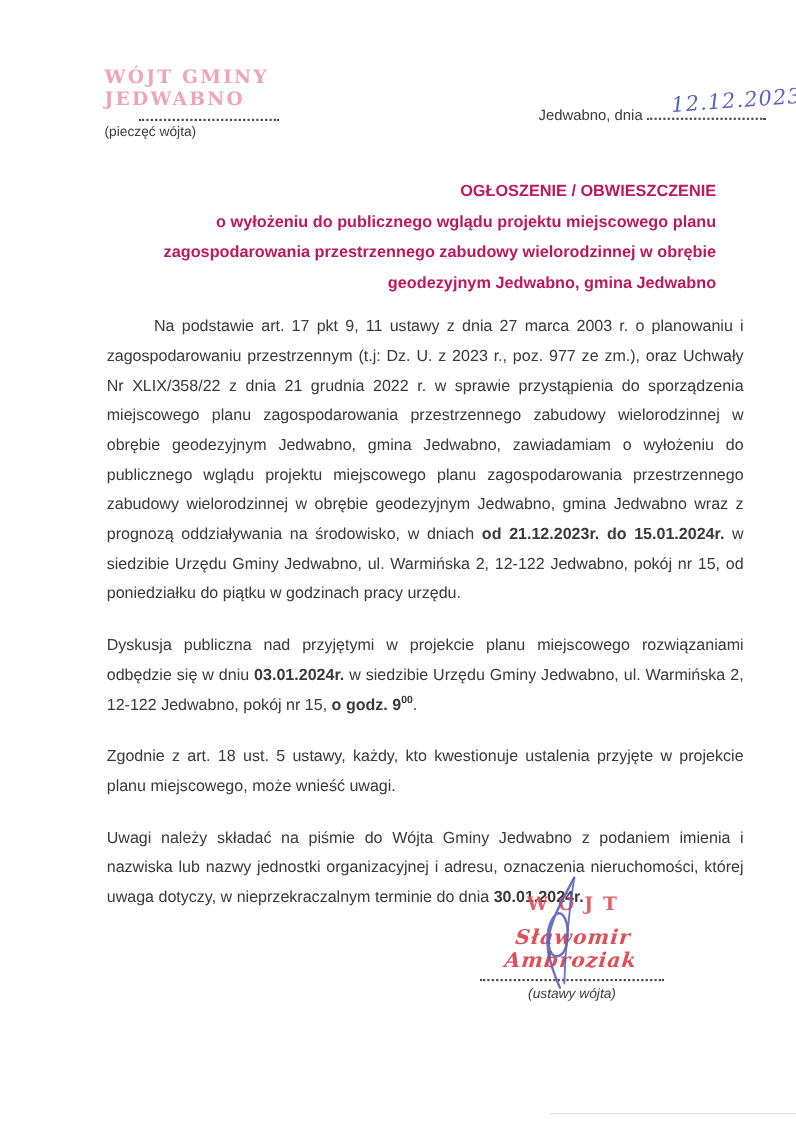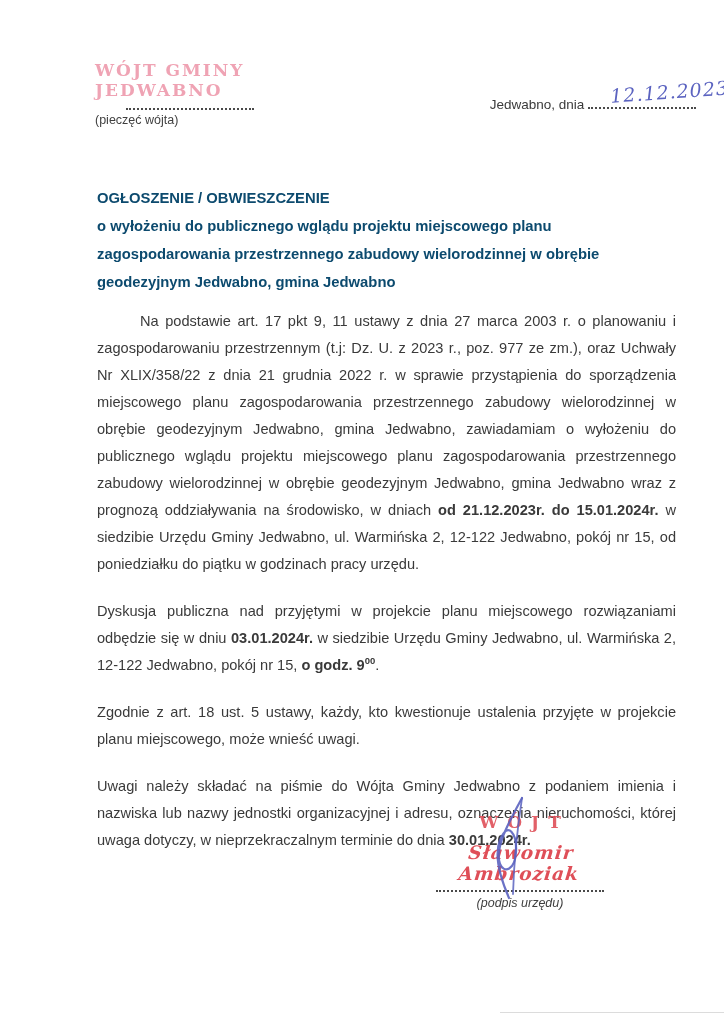--- a/index.html
+++ b/index.html
@@ -85,26 +85,26 @@
     font-style: italic;
     font-size: 19px;
     letter-spacing: 1px;
     color: var(--ink-blue, #5b63c0);
     transform: rotate(-4deg);
     white-space: nowrap;
   }
 
   
   .doc-title-block {
-    margin: 24px 73px 0 97px;
-    text-align: left;
+    margin: 0 73px 0 97px;
+    text-align: right;
     font-weight: bold;
     font-size: 14.8px;
     line-height: 28px;
-    color: #0c4a6e;
+    color: #be185d;
   }
 
   
   .body-text {
     margin: 0 48px 0 97px;
     font-size: 14.6px;
     line-height: 27px;
     text-align: justify;
     color: #3a3a3a;
   }
@@ -214,21 +214,21 @@
     <p class="para"><span>Zgodnie z art. 18 ust. 5 ustawy, każdy, kto kwestionuje ustalenia przyjęte w projekcie planu miejscowego, może wnieść uwagi.</span></p>
 
     <p class="para"><span>Uwagi należy składać na piśmie do Wójta Gminy Jedwabno z podaniem imienia i nazwiska lub nazwy jednostki organizacyjnej i adresu, oznaczenia nieruchomości, której uwaga dotyczy, w nieprzekraczalnym terminie do dnia </span><span class="b">30.01.2024r.</span></p>
 
   </div>
 
   <div class="signature-block">
     <div class="signature-role">WÓJT</div>
     <div class="signature-name">Sławomir Ambroziak</div>
     <span class="signature-dots"></span>
-    <div class="signature-caption">(podpis urzędu)</div>
+    <div class="signature-caption">(ustawy wójta)</div>
   </div>
 
   <svg class="pen-signature" viewBox="0 0 180 120" xmlns="http://www.w3.org/2000/svg">
     <path d="M 92 8 C 80 30, 64 58, 70 74 C 74 84, 85 80, 86 62 C 87 44, 78 30, 70 50 C 63 68, 72 92, 79 108" fill="none" stroke="#5b63c0" stroke-width="2.2" stroke-linecap="round" opacity="0.9"></path>
     <path d="M 92 8 C 88 34, 84 70, 83 104" fill="none" stroke="#5b63c0" stroke-width="1.8" stroke-linecap="round" opacity="0.85"></path>
   </svg>
 
   <div class="scan-artifact-line"></div>
 
 </div>

